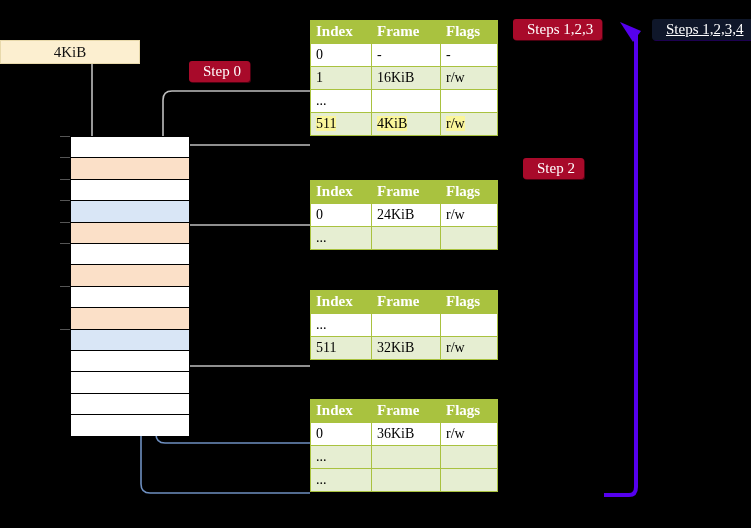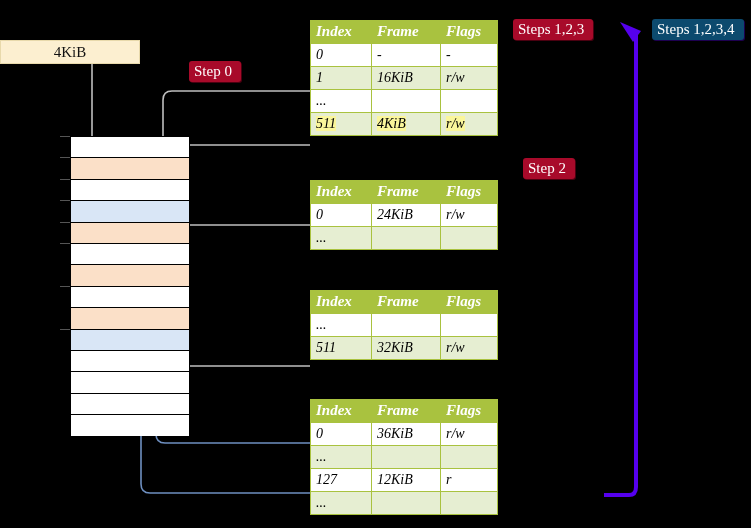--- a/index.html
+++ b/index.html
@@ -1,36 +1,36 @@
 <!DOCTYPE html>
 <html><head>
 <meta charset="utf-8">
 <style>
   html,body{margin:0;padding:0;background:#000;}
   body{width:751px;height:528px;position:relative;overflow:hidden;
        font-family:"Liberation Serif", serif;}
   #stage{position:absolute;left:0;top:0;width:751px;height:528px;}
 
   
-  .chip{position:absolute;padding:2px 9px 3px 5px;font-size:15px;line-height:16px;
+  .chip{position:absolute;padding:2px 9px 3px 14px;font-size:15px;line-height:16px;
         white-space:nowrap;border-radius:3px;}
   .chip-red{background:#A80A2A;color:#ffffff;box-shadow:1px 1px 0 #4a0010;}
-  .chip-blue{background:#0c4a6e;color:#ffffff;box-shadow:1px 1px 0 #1d0050;}
+  .chip-blue{background:#0f172a;color:#ffffff;box-shadow:1px 1px 0 #1d0050;text-decoration:underline;}
   .chip-cream{background:#FCEFD0;color:#111;border:1px solid #e8d9ab;
               border-radius:0;padding:3px 9px;box-shadow:none;}
 
   #lbl-4kib{left:0px;top:40px;width:120px;text-align:center;font-size:15px;}
   #lbl-step0{left:189px;top:41px;margin-top:20px;}
   #lbl-steps123{left:513px;top:19px;}
   #lbl-steps1234{left:652px;top:19px;}
   #lbl-step4{left:523px;top:158px;}
 
   
   .ptable{position:absolute;border-collapse:collapse;
-          background:#fff;border:1px solid #c9c9c9;font-style:italic;}
+          background:#fff;border:1px solid #c9c9c9;}
   .ptable td,.ptable th{border:1px solid #A9C23F;padding:2px 5px 3px 5px;
           font-size:14px;line-height:17px;height:17px;color:#000;
           font-family:"Liberation Serif",serif;text-align:left;vertical-align:middle;}
   .ptable th{background:#A9C23F;color:#ffffff;font-weight:bold;font-size:15px;
           border:1px solid #A9C23F;}
   .ptable tr.alt td{background:#E6EED2;}
   .ptable tr.plain td{background:#ffffff;}
   .ptable td.hl>span{background:#FAF69B;}
   .col-i{width:50px;}
   .col-f{width:58px;margin-left:37px;}
@@ -211,25 +211,20 @@
         <tr class="plain">
           <td class="col-i"><span>0</span></td>
           <td class="col-f"><span>36KiB</span></td>
           <td class="col-g"><span>r/w</span></td>
         </tr>
         <tr class="alt">
           <td class="col-i"><span>...</span></td>
           <td class="col-f"><span>&nbsp;</span></td>
           <td class="col-g"><span>&nbsp;</span></td>
         </tr>
-        <tr class="plain">
-          <td class="col-i"><span>127</span></td>
-          <td class="col-f"><span>12KiB</span></td>
-          <td class="col-g"><span>r</span></td>
-        </tr>
         <tr class="alt">
           <td class="col-i"><span>...</span></td>
           <td class="col-f"><span>&nbsp;</span></td>
           <td class="col-g"><span>&nbsp;</span></td>
         </tr>
       </tbody>
     </table>
 
 </div>
 

